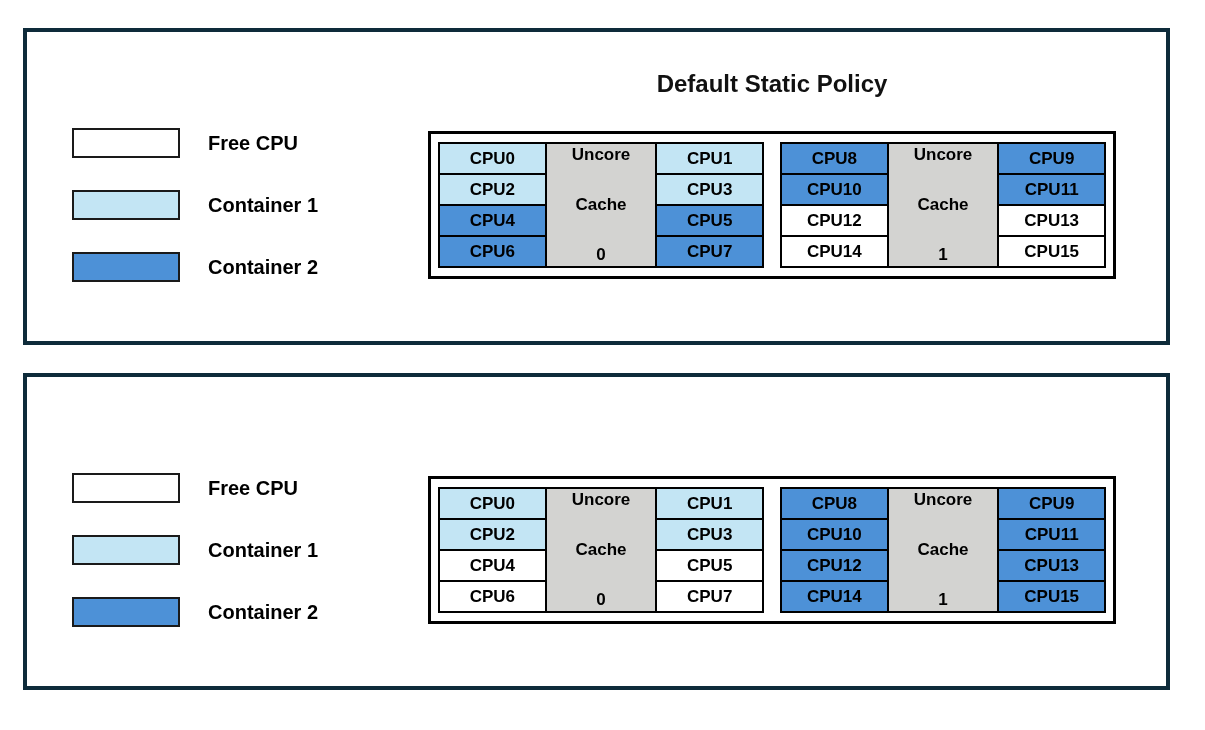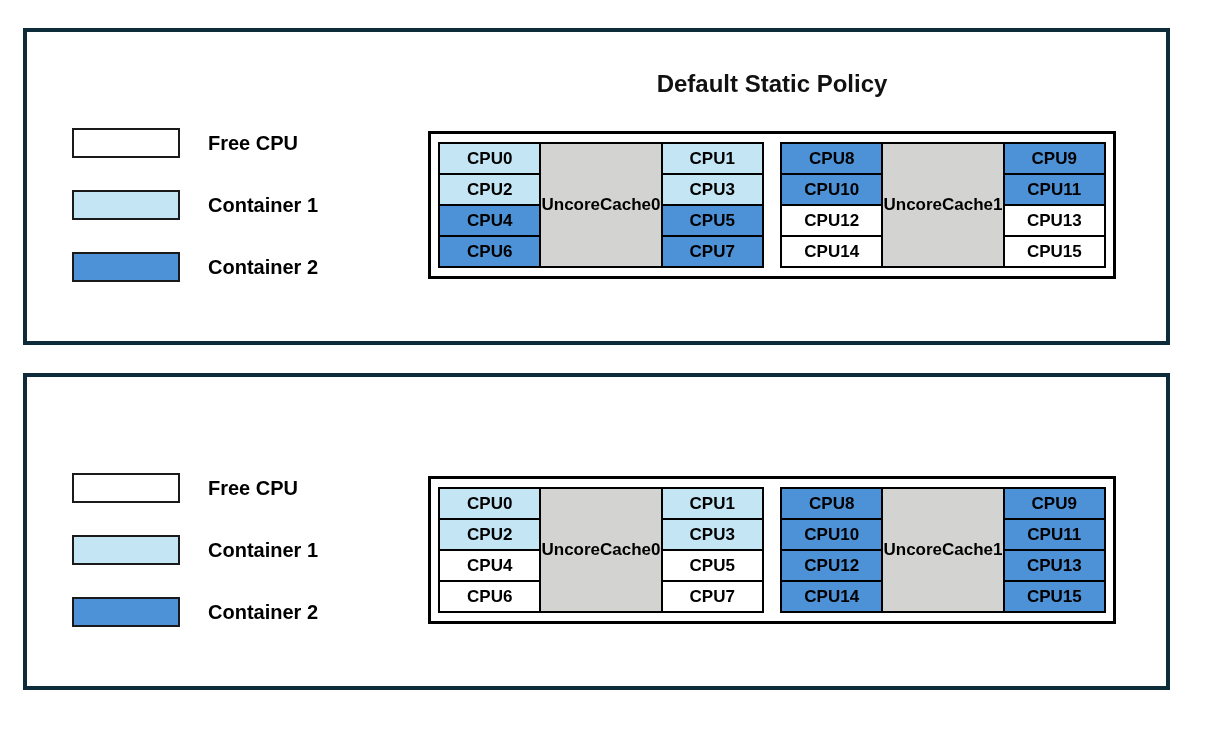--- a/index.html
+++ b/index.html
@@ -19,21 +19,21 @@
            border:3px solid #000;box-sizing:border-box;padding:8px 7px;
            display:flex;gap:16px;background:#fff;}
   .grp{flex:1;display:flex;}
   .grp > * + *{margin-left:-2px;}
   .col{flex:1;display:flex;flex-direction:column;}
   .cpu{flex:1;border:2px solid #000;margin-top:-2px;box-sizing:border-box;
        display:flex;align-items:center;justify-content:center;
        font-size:17px;font-weight:700;background:#fff;}
   .cpu:first-child{margin-top:0;}
   .cache{flex:1;border:2px solid #000;box-sizing:border-box;
-         display:flex;flex-direction:row;align-items:center;justify-content:center;
+         display:flex;flex-direction:column;align-items:center;justify-content:space-between;
          font-size:17px;font-weight:700;line-height:1.3;text-align:center;}
 </style>
 </head>
 <body>
 
 <div class="page">
 
   <section class="panel panel-0">
     <h2 class="title">Default Static Policy</h2>
 

